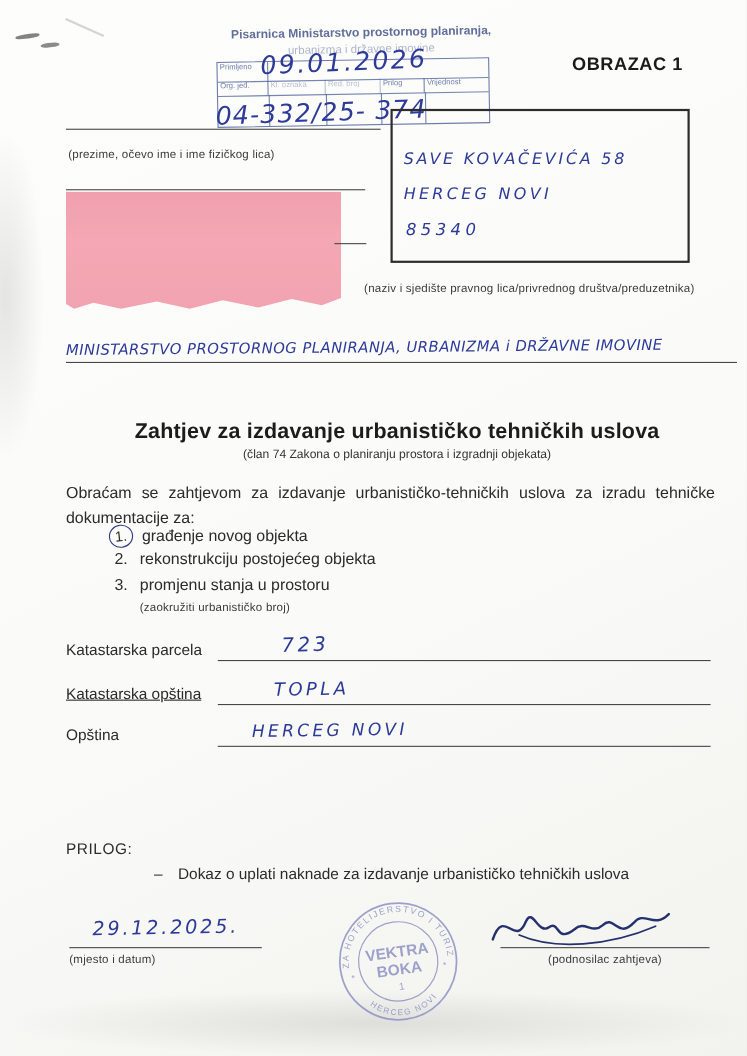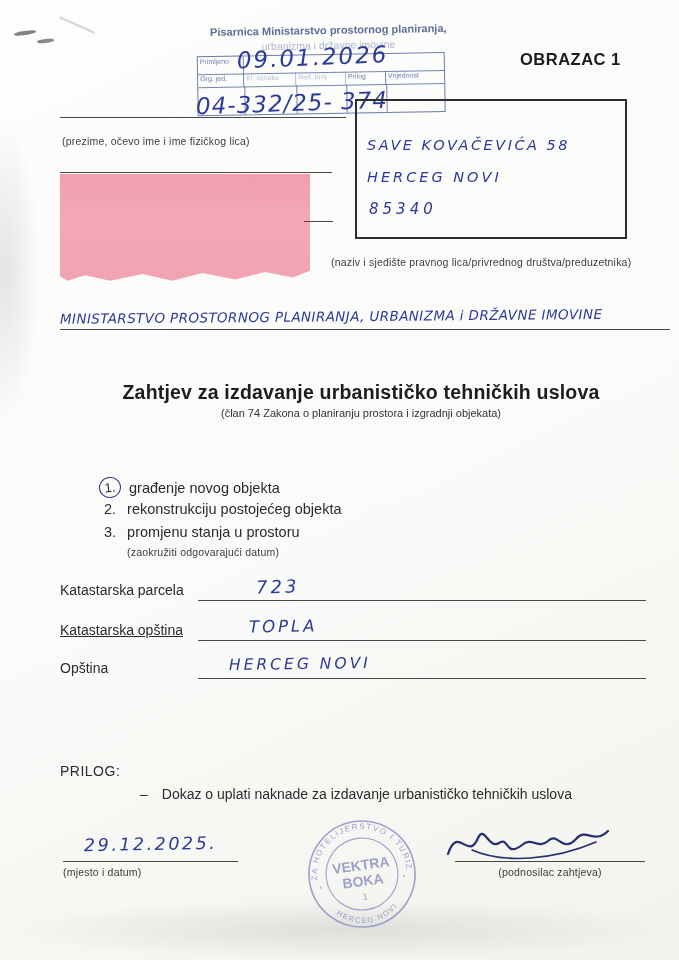--- a/index.html
+++ b/index.html
@@ -88,34 +88,35 @@
   <div class="abs" style="left:60px;top:174px;width:250px;height:110px;background:linear-gradient(180deg,#f09fae 0%,#f4a7b4 40%,#f2a3b1 100%);
               clip-path:polygon(0 0,100% 0,100% 88%,93% 94%,82% 89%,70% 96%,57% 90%,45% 97%,33% 91%,20% 97%,10% 92%,3% 97%,0 93%);"></div>
   <div class="rule" style="left:304px;top:221px;width:29px;"></div>
 
   <div class="abs hw" style="left:60px;top:308px;width:615px;font-size:13.5px;letter-spacing:.4px;white-space:nowrap;transform:rotate(-.5deg);overflow:visible;">MINISTARSTVO PROSTORNOG PLANIRANJA, URBANIZMA i DRŽAVNE IMOVINE</div>
   <div class="rule" style="left:60px;top:329px;width:610px;"></div>
 
   <div class="abs title" style="left:55px;top:381px;width:612px;">Zahtjev za izdavanje urbanističko tehničkih uslova</div>
   <div class="abs subtitle" style="left:55px;top:407px;width:612px;">(član 74 Zakona o planiranju prostora i izgradnji objekata)</div>
 
+  <div class="abs body-text" style="left:60px;top:438px;width:590px;">Obraćam se zahtjevom za izdavanje urbanističko-tehničkih uslova za izradu tehničke dokumentacije za:</div>
 
   <div class="abs opt" style="left:99px;top:477px;display:flex;align-items:center;gap:8px;">
     <span class="circle-num">1.</span>
     <span>građenje novog objekta</span>
   </div>
   <div class="abs opt" style="left:104px;top:501px;display:flex;align-items:center;gap:11px;">
     <span>2.</span>
     <span>rekonstrukciju postojećeg objekta</span>
   </div>
   <div class="abs opt" style="left:104px;top:524px;display:flex;align-items:center;gap:11px;">
     <span>3.</span>
     <span>promjenu stanja u prostoru</span>
   </div>
-  <div class="abs caption" style="left:127px;top:546px;">(zaokružiti odgovarajući datum)</div>
+  <div class="abs caption" style="left:127px;top:546px;">(zaokružiti urbanističko broj)</div>
 
   <div class="abs field-label" style="left:60px;top:582px;">Katastarska parcela</div>
   <div class="rule" style="left:198px;top:600px;width:448px;"></div>
   <div class="abs hw" style="left:256px;top:576px;font-size:18px;letter-spacing:3px;transform:rotate(-2deg);">723</div>
 
   <div class="abs field-label" style="left:60px;top:622px;text-decoration:underline;">Katastarska opština</div>
   <div class="rule" style="left:198px;top:640px;width:448px;"></div>
   <div class="abs hw" style="left:249px;top:617px;font-size:16.5px;letter-spacing:3px;transform:rotate(-1deg);">TOPLA</div>
 
   <div class="abs field-label" style="left:60px;top:660px;">Opština</div>

